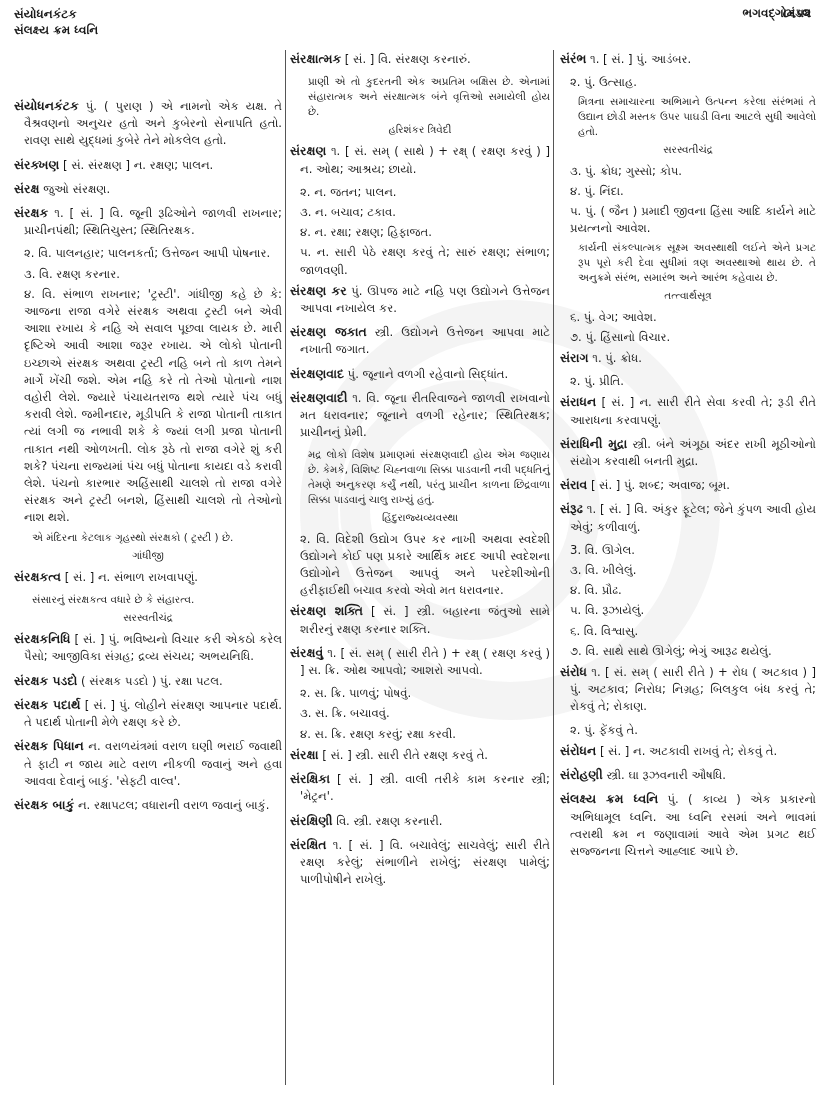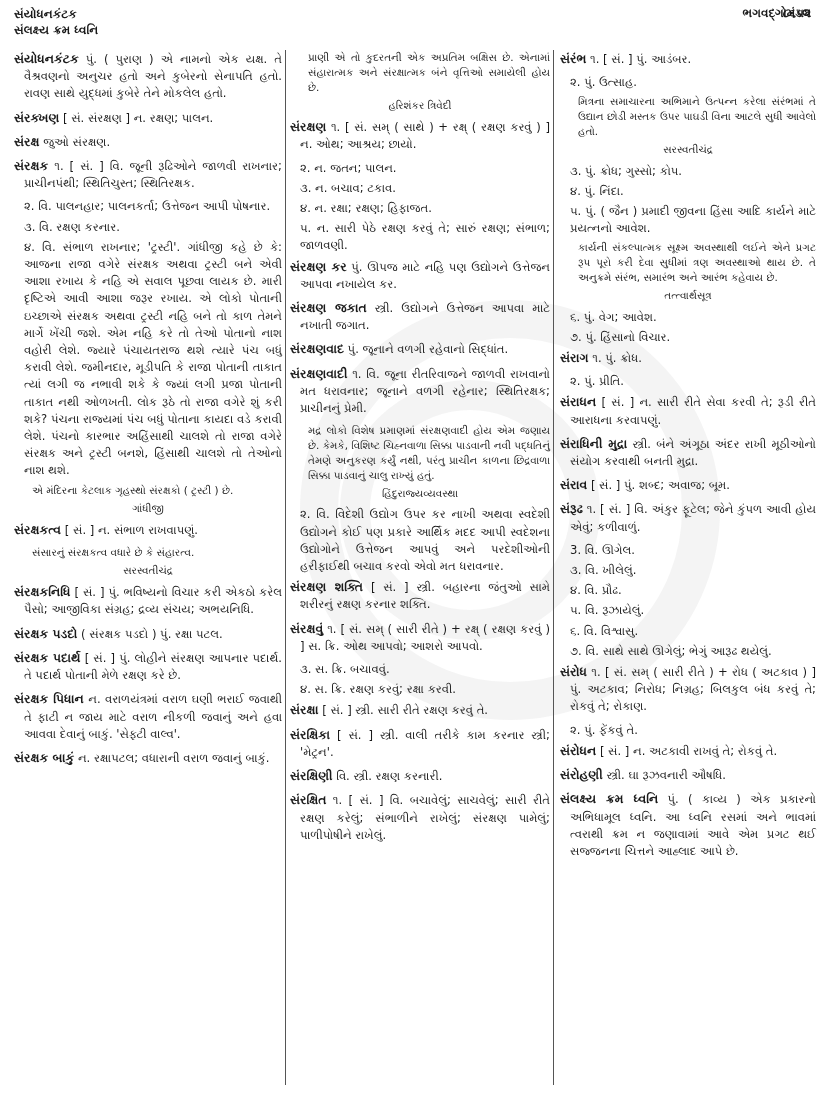--- a/index.html
+++ b/index.html
@@ -14,21 +14,21 @@
     }
     .watermark.w2 { left: 340px; top: 380px; width: 260px; height: 260px; border-width: 30px; }
     .header { position: absolute; top: 6px; left: 14px; right: 14px; height: 40px; font-size: 12px; }
     .hdr-left { position: absolute; left: 0; top: 0; line-height: 16px; font-weight: bold; }
     .hdr-center { position: absolute; left: 0; right: 0; top: 0; text-align: right; font-weight: bold; }
     .hdr-right { position: absolute; right: 0; top: 0; font-weight: bold; }
     .col {
       position: absolute; top: 50px; bottom: 6px;
       font-size: 11.6px; line-height: 17.2px; text-align: justify; box-sizing: border-box;
     }
-    .col1 { left: 14px; width: 268px; }
+    .col1 { left: 14px; width: 268px; margin-top: 47px; }
     .col2 { left: 290px; width: 260px; }
     .col3 { left: 560px; width: 256px; }
     .rule { position: absolute; top: 50px; bottom: 8px; width: 1px; background: #555; }
     .rule.r1 { left: 285px; }
     .rule.r2 { left: 553px; }
     .entry { margin: 0 0 6px 0; padding-left: 10px; text-indent: -10px; }
     .hw { font-weight: bold; font-size: 12.4px; }
     .sense { margin: 0 0 3px 10px; }
     .quote { margin: 0 0 2px 18px; font-size: 10.4px; line-height: 15px; }
     .attrib { text-align: center; font-size: 10.4px; margin: 0 0 4px 0; }
@@ -65,36 +65,38 @@
   <p class="quote">સંસારનું સંરક્ષકત્વ વધારે છે કે સંહારત્વ.</p>
   <p class="attrib">સરસ્વતીચંદ્ર</p>
   <p class="entry"><span class="hw">સંરક્ષકનિધિ</span><span> [ સં. ] પું. ભવિષ્યનો વિચાર કરી એકઠો કરેલ પૈસો; આજીવિકા સંગ્રહ; દ્રવ્ય સંચય; અભયનિધિ.</span></p>
   <p class="entry"><span class="hw">સંરક્ષક પડદો</span><span> ( સંરક્ષક પડદો ) પું. રક્ષા પટલ.</span></p>
   <p class="entry"><span class="hw">સંરક્ષક પદાર્થ</span><span> [ સં. ] પું. લોહીને સંરક્ષણ આપનાર પદાર્થ. તે પદાર્થ પોતાની મેળે રક્ષણ કરે છે.</span></p>
   <p class="entry"><span class="hw">સંરક્ષક પિધાન</span><span> ન. વરાળયંત્રમાં વરાળ ઘણી ભરાઈ જવાથી તે ફાટી ન જાય માટે વરાળ નીકળી જવાનું અને હવા આવવા દેવાનું બાકું. 'સેફ્ટી વાલ્વ'.</span></p>
   <p class="entry"><span class="hw">સંરક્ષક બાકું</span><span> ન. રક્ષાપટલ; વધારાની વરાળ જવાનું બાકું.</span></p>
 </div>
 
 <div class="col col2">
+  <p class="entry"><span class="hw">સંરક્ષાત્મક</span><span> [ સં. ] વિ. સંરક્ષણ કરનારું.</span></p>
   <p class="quote">પ્રાણી એ તો કુદરતની એક અપ્રતિમ બક્ષિસ છે. એનામાં સંહારાત્મક અને સંરક્ષાત્મક બંને વૃત્તિઓ સમાયેલી હોય છે.</p>
   <p class="attrib">હરિશંકર ત્રિવેદી</p>
   <p class="entry"><span class="hw">સંરક્ષણ</span><span> ૧. [ સં. સમ્ ( સાથે ) + રક્ષ્ ( રક્ષણ કરવું ) ] ન. ઓથ; આશ્રય; છાયો.</span></p>
   <p class="sense">૨. ન. જતન; પાલન.</p>
   <p class="sense">૩. ન. બચાવ; ટકાવ.</p>
   <p class="sense">૪. ન. રક્ષા; રક્ષણ; હિફાજત.</p>
   <p class="sense">૫. ન. સારી પેઠે રક્ષણ કરવું તે; સારું રક્ષણ; સંભાળ; જાળવણી.</p>
   <p class="entry"><span class="hw">સંરક્ષણ કર</span><span> પું. ઊપજ માટે નહિ પણ ઉદ્યોગને ઉત્તેજન આપવા નખાયેલ કર.</span></p>
   <p class="entry"><span class="hw">સંરક્ષણ જકાત</span><span> સ્ત્રી. ઉદ્યોગને ઉત્તેજન આપવા માટે નખાતી જગાત.</span></p>
   <p class="entry"><span class="hw">સંરક્ષણવાદ</span><span> પું. જૂનાને વળગી રહેવાનો સિદ્ધાંત.</span></p>
   <p class="entry"><span class="hw">સંરક્ષણવાદી</span><span> ૧. વિ. જૂના રીતરિવાજને જાળવી રાખવાનો મત ધરાવનાર; જૂનાને વળગી રહેનાર; સ્થિતિરક્ષક; પ્રાચીનનું પ્રેમી.</span></p>
   <p class="quote">મદ્ર લોકો વિશેષ પ્રમાણમાં સંરક્ષણવાદી હોય એમ જણાય છે. કેમકે, વિશિષ્ટ ચિહ્નવાળા સિક્કા પાડવાની નવી પદ્ધતિનું તેમણે અનુકરણ કર્યું નથી, પરંતુ પ્રાચીન કાળના છિદ્રવાળા સિક્કા પાડવાનું ચાલુ રાખ્યું હતું.</p>
   <p class="attrib">હિંદુરાજ્યવ્યવસ્થા</p>
   <p class="sense">૨. વિ. વિદેશી ઉદ્યોગ ઉપર કર નાખી અથવા સ્વદેશી ઉદ્યોગને કોઈ પણ પ્રકારે આર્થિક મદદ આપી સ્વદેશના ઉદ્યોગોને ઉત્તેજન આપવું અને પરદેશીઓની હરીફાઈથી બચાવ કરવો એવો મત ધરાવનાર.</p>
   <p class="entry"><span class="hw">સંરક્ષણ શક્તિ</span><span> [ સં. ] સ્ત્રી. બહારના જંતુઓ સામે શરીરનું રક્ષણ કરનાર શક્તિ.</span></p>
   <p class="entry"><span class="hw">સંરક્ષવું</span><span> ૧. [ સં. સમ્ ( સારી રીતે ) + રક્ષ્ ( રક્ષણ કરવું ) ] સ. ક્રિ. ઓથ આપવો; આશરો આપવો.</span></p>
+  <p class="sense">૨. સ. ક્રિ. પાળવું; પોષવું.</p>
   <p class="sense">૩. સ. ક્રિ. બચાવવું.</p>
   <p class="sense">૪. સ. ક્રિ. રક્ષણ કરવું; રક્ષા કરવી.</p>
   <p class="entry"><span class="hw">સંરક્ષા</span><span> [ સં. ] સ્ત્રી. સારી રીતે રક્ષણ કરવું તે.</span></p>
   <p class="entry"><span class="hw">સંરક્ષિકા</span><span> [ સં. ] સ્ત્રી. વાલી તરીકે કામ કરનાર સ્ત્રી; 'મેટ્રન'.</span></p>
   <p class="entry"><span class="hw">સંરક્ષિણી</span><span> વિ. સ્ત્રી. રક્ષણ કરનારી.</span></p>
   <p class="entry"><span class="hw">સંરક્ષિત</span><span> ૧. [ સં. ] વિ. બચાવેલું; સાચવેલું; સારી રીતે રક્ષણ કરેલું; સંભાળીને રાખેલું; સંરક્ષણ પામેલું; પાળીપોષીને રાખેલું.</span></p>
 </div>
 
 <div class="col col3">
   <p class="entry"><span class="hw">સંરંભ</span><span> ૧. [ સં. ] પું. આડંબર.</span></p>

